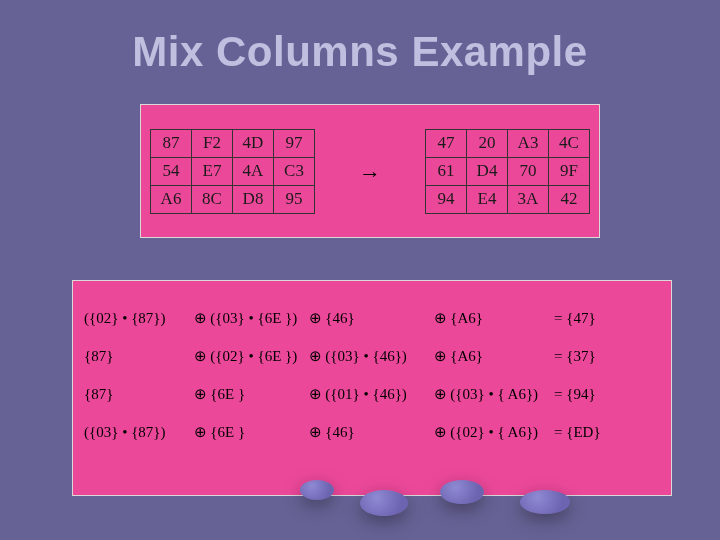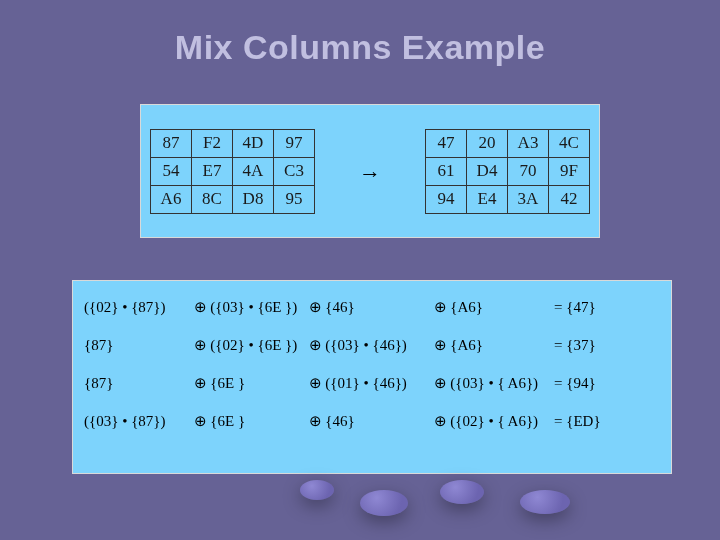--- a/index.html
+++ b/index.html
@@ -4,33 +4,33 @@
 <style>
   html,body{margin:0;padding:0}
   body{
     width:720px;height:540px;
     background:#666295;
     font-family:Arial,Helvetica,sans-serif;
     position:relative;overflow:hidden;
   }
   .title{
     color:#c1bfe0;
-    font-size:34px;
+    font-size:42px;
     font-weight:bold;
     text-align:center;
     padding-top:28px;
     letter-spacing:0.5px;
   }
   .panel{
-    background:#7dd3fc;
+    background:#ec4899;
     position:absolute;
     box-shadow:0 0 0 1px #d9d9d9 inset;
   }
   .panel-top{left:140px;top:104px;width:440px;height:122px;padding:6px 10px;}
-  .panel-bottom{left:72px;top:280px;width:576px;height:170px;padding:12px 12px;}
+  .panel-bottom{left:72px;top:280px;width:576px;height:170px;padding:23px 12px;}
   .toprow{display:flex;align-items:center;height:100%;}
   table.grid{
     border-collapse:collapse;
     font-family:"Times New Roman",serif;
     font-size:17px;
     color:#1a1a1a;
   }
   table.grid td{
     border:1px solid #333;
     width:38px;height:25px;

